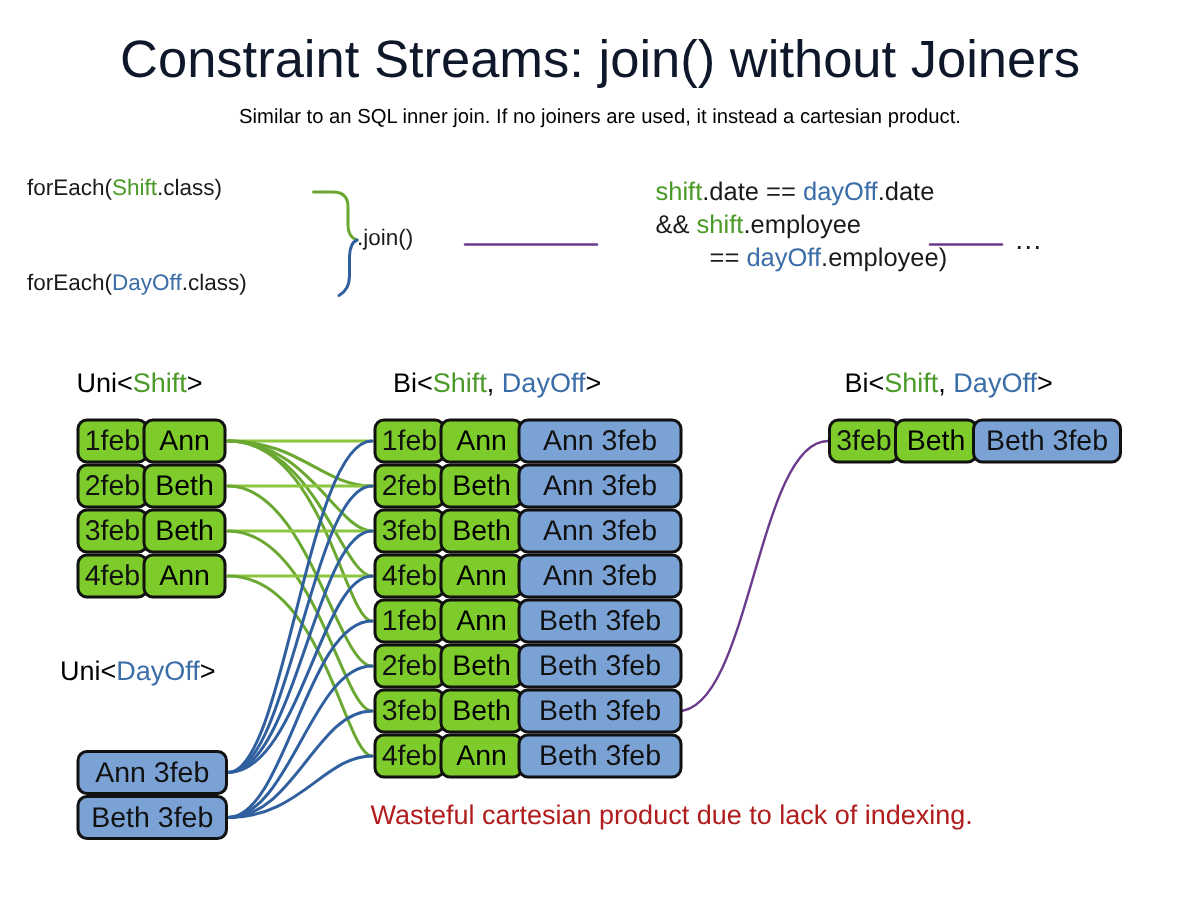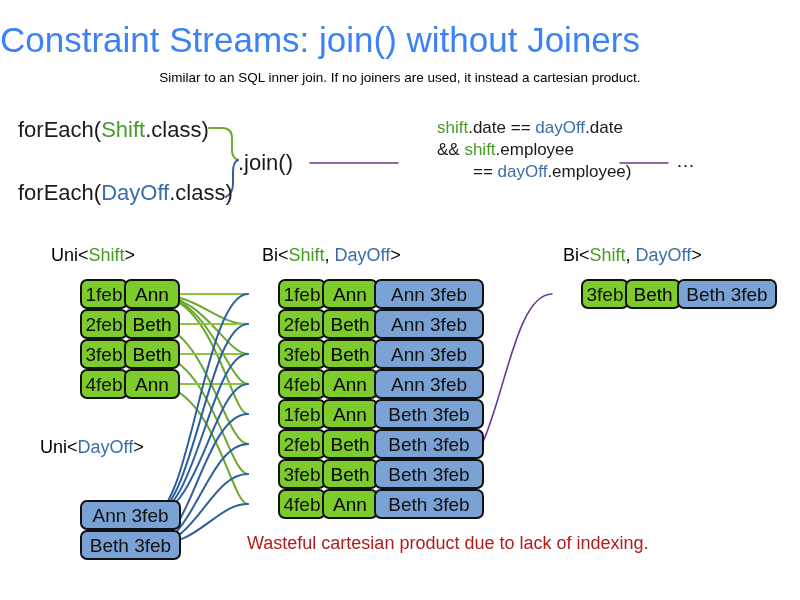--- a/index.html
+++ b/index.html
@@ -5,50 +5,50 @@
   html,body{margin:0;padding:0;}
   body{
     width:800px;height:600px;background:#ffffff;overflow:hidden;
     font-family:"Liberation Sans", sans-serif;
     position:relative;
   }
   #stage{position:absolute;left:0;top:0;width:800px;height:600px;}
 
   
   .title{
-    position:absolute;left:0;top:20px;width:800px;
-    font-size:35px;color:#3b82f6;letter-spacing:0px;white-space:nowrap;
+    position:absolute;left:0;top:20px;width:800px;text-align:center;
+    font-size:35px;color:#0f172a;letter-spacing:0px;white-space:nowrap;
   }
   .subtitle{
     position:absolute;left:0;top:70px;width:800px;text-align:center;
     font-size:13.5px;color:#000;
   }
 
   
-  .code{position:absolute;font-size:22px;color:#1a1a1a;white-space:nowrap;}
+  .code{position:absolute;font-size:15px;color:#1a1a1a;white-space:nowrap;}
   .g{color:#4a9a28;}      
   .b{color:#3b6ea8;}      
   .k{color:#1a1a1a;}
 
   .forEachShift{left:18px;top:117px;}
   .forEachDayOff{left:18px;top:180px;}
   .joinLabel{left:238px;top:150px;}
   .filterBlock{left:415px;top:117px;font-size:17px;line-height:22px;}
   .filterBlock .small{font-size:14px;}
   .ellipsis{left:676px;top:150px;font-size:19px;}
 
   
   .cap{position:absolute;font-size:18px;color:#000;white-space:nowrap;}
   .cap-uni-shift{left:51px;top:245px;}
   .cap-bi-mid{left:262px;top:245px;}
   .cap-uni-dayoff{left:40px;top:437px;}
   .cap-bi-right{left:563px;top:245px;}
 
   
-  .row{position:absolute;height:30px;display:flex;align-items:stretch;margin-left:29px;}
+  .row{position:absolute;height:30px;display:flex;align-items:stretch;}
   .cell{
     box-sizing:border-box;border:2px solid #111;border-radius:7px;
     display:flex;align-items:center;justify-content:center;
     font-size:19px;line-height:1;height:30px;
   }
   .cell.green{background:#7ED321;background:#7dcc2b;}
   .cell.blue{background:#7ba2d4;justify-content:center;}
   .cell .date{color:#111;}
   .cell .emp{color:#000000;}
   .cell .txt{color:#111;}

